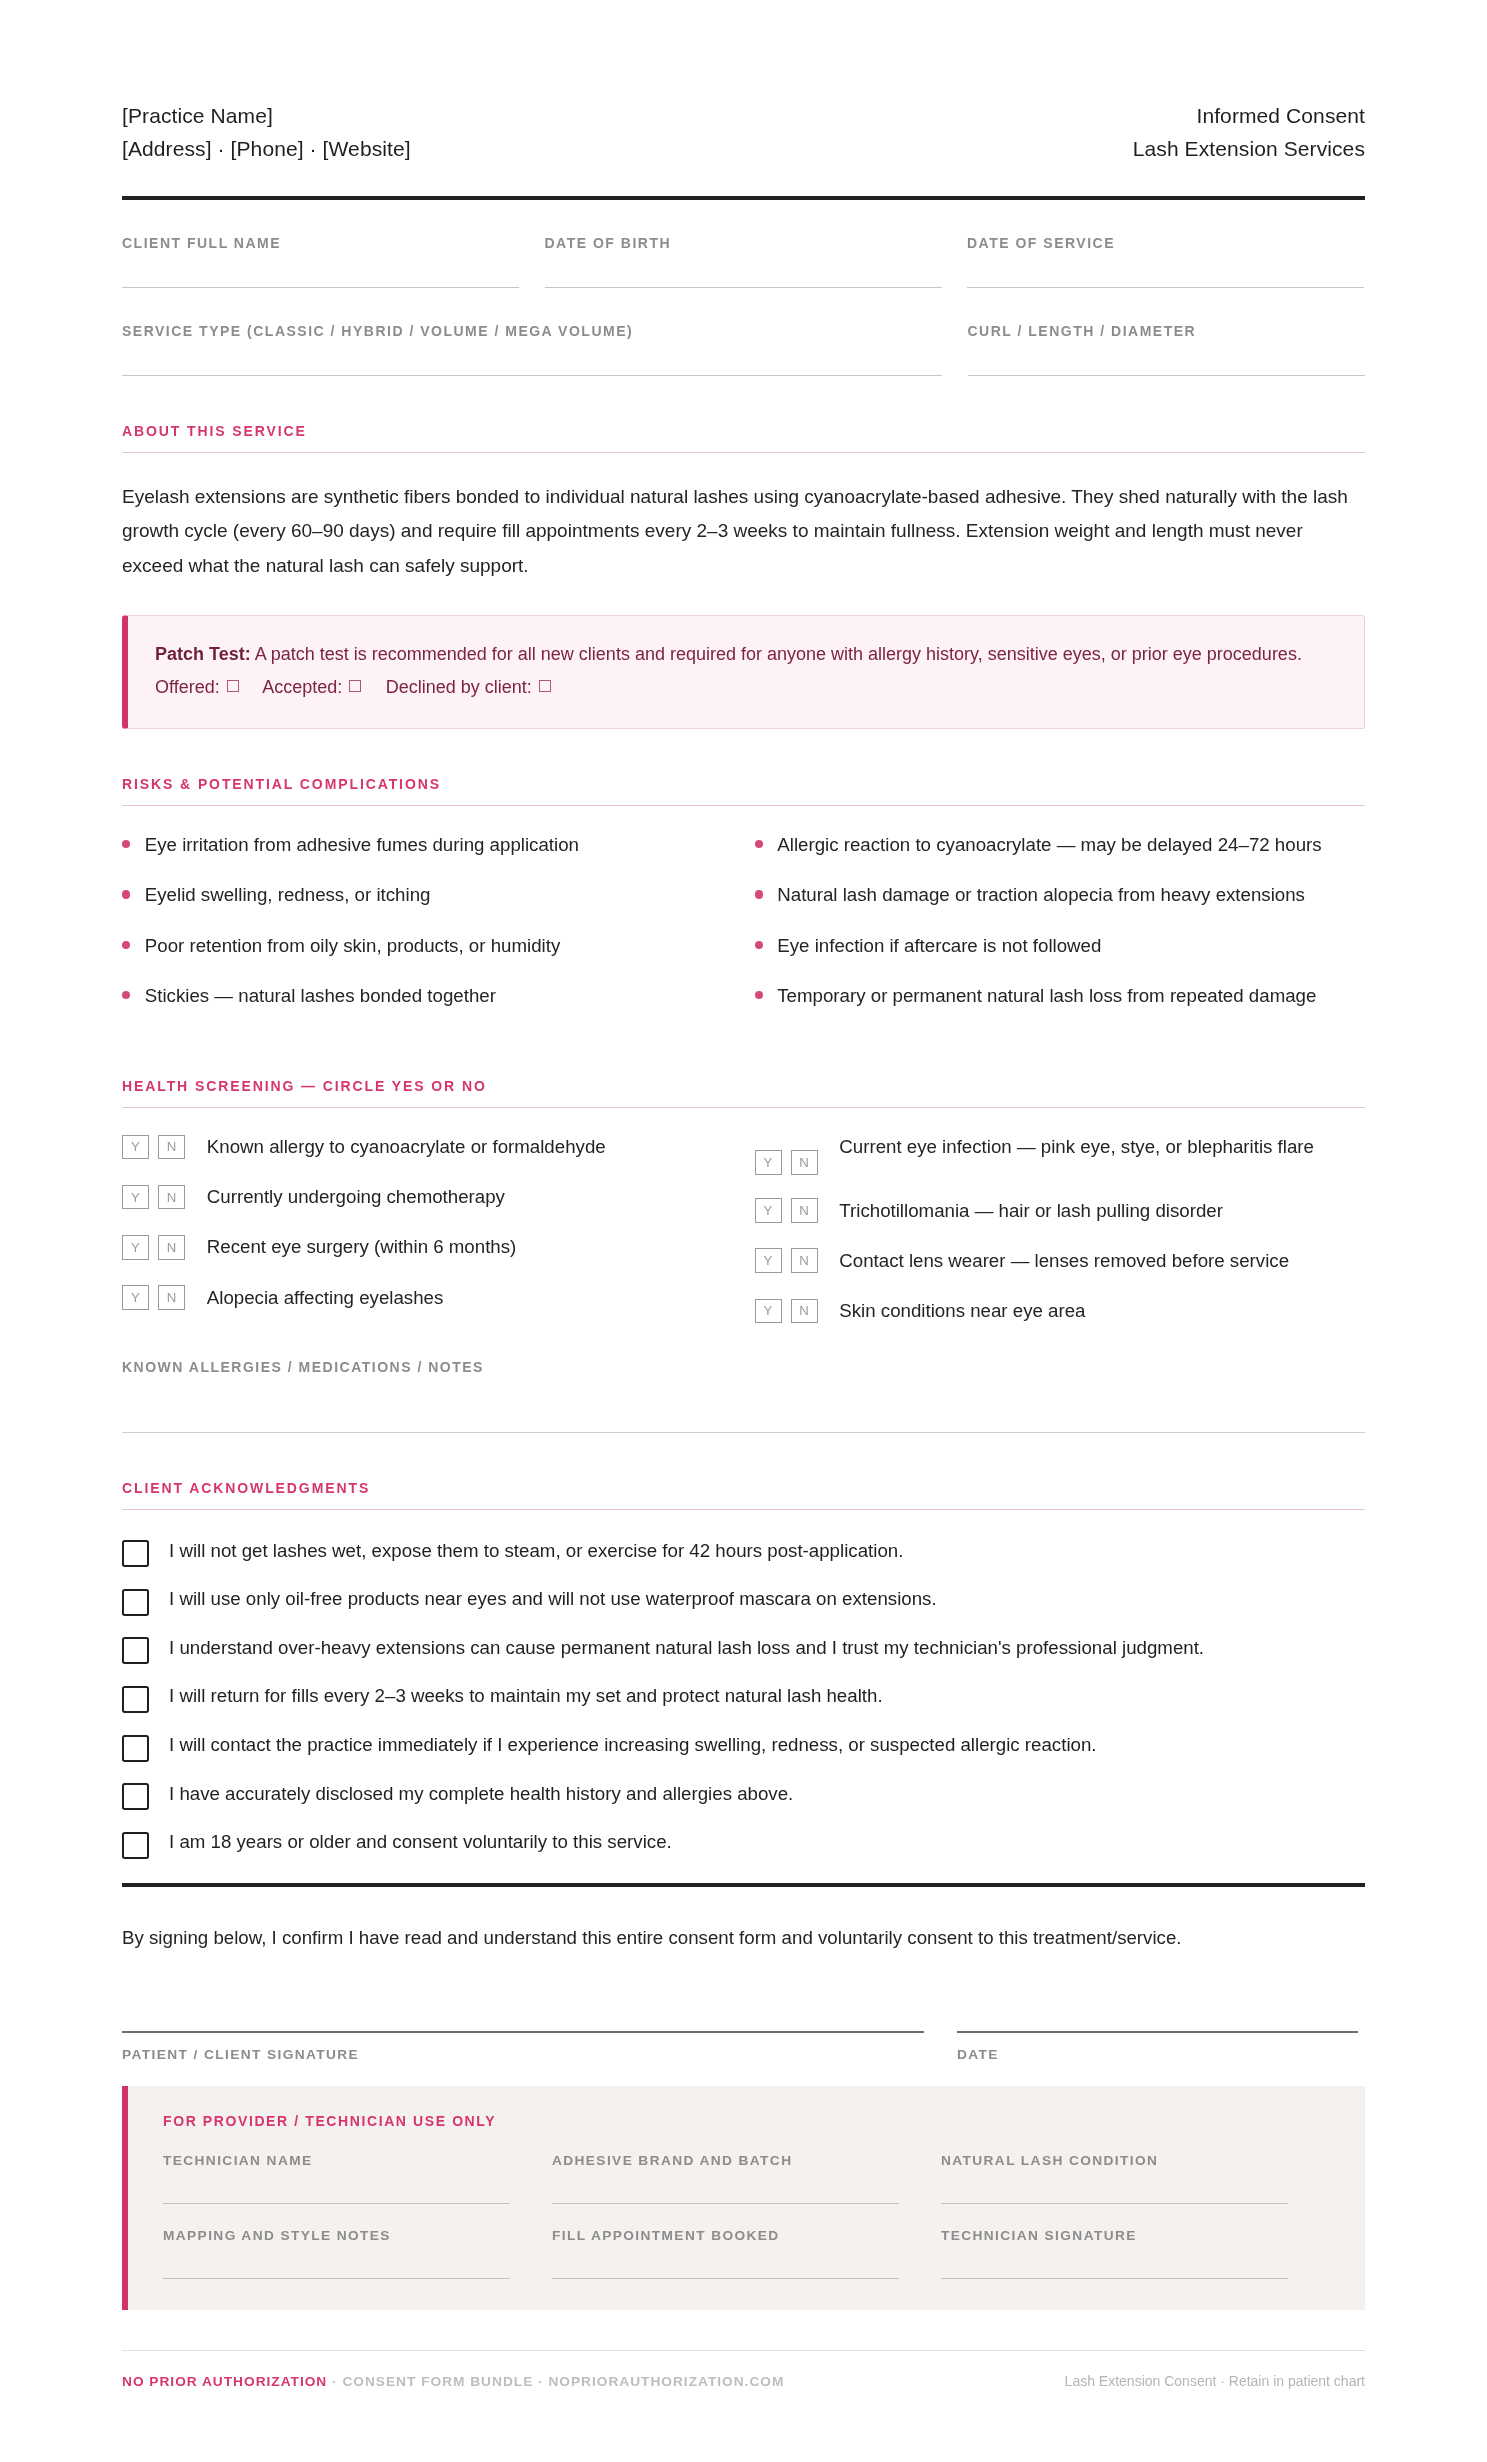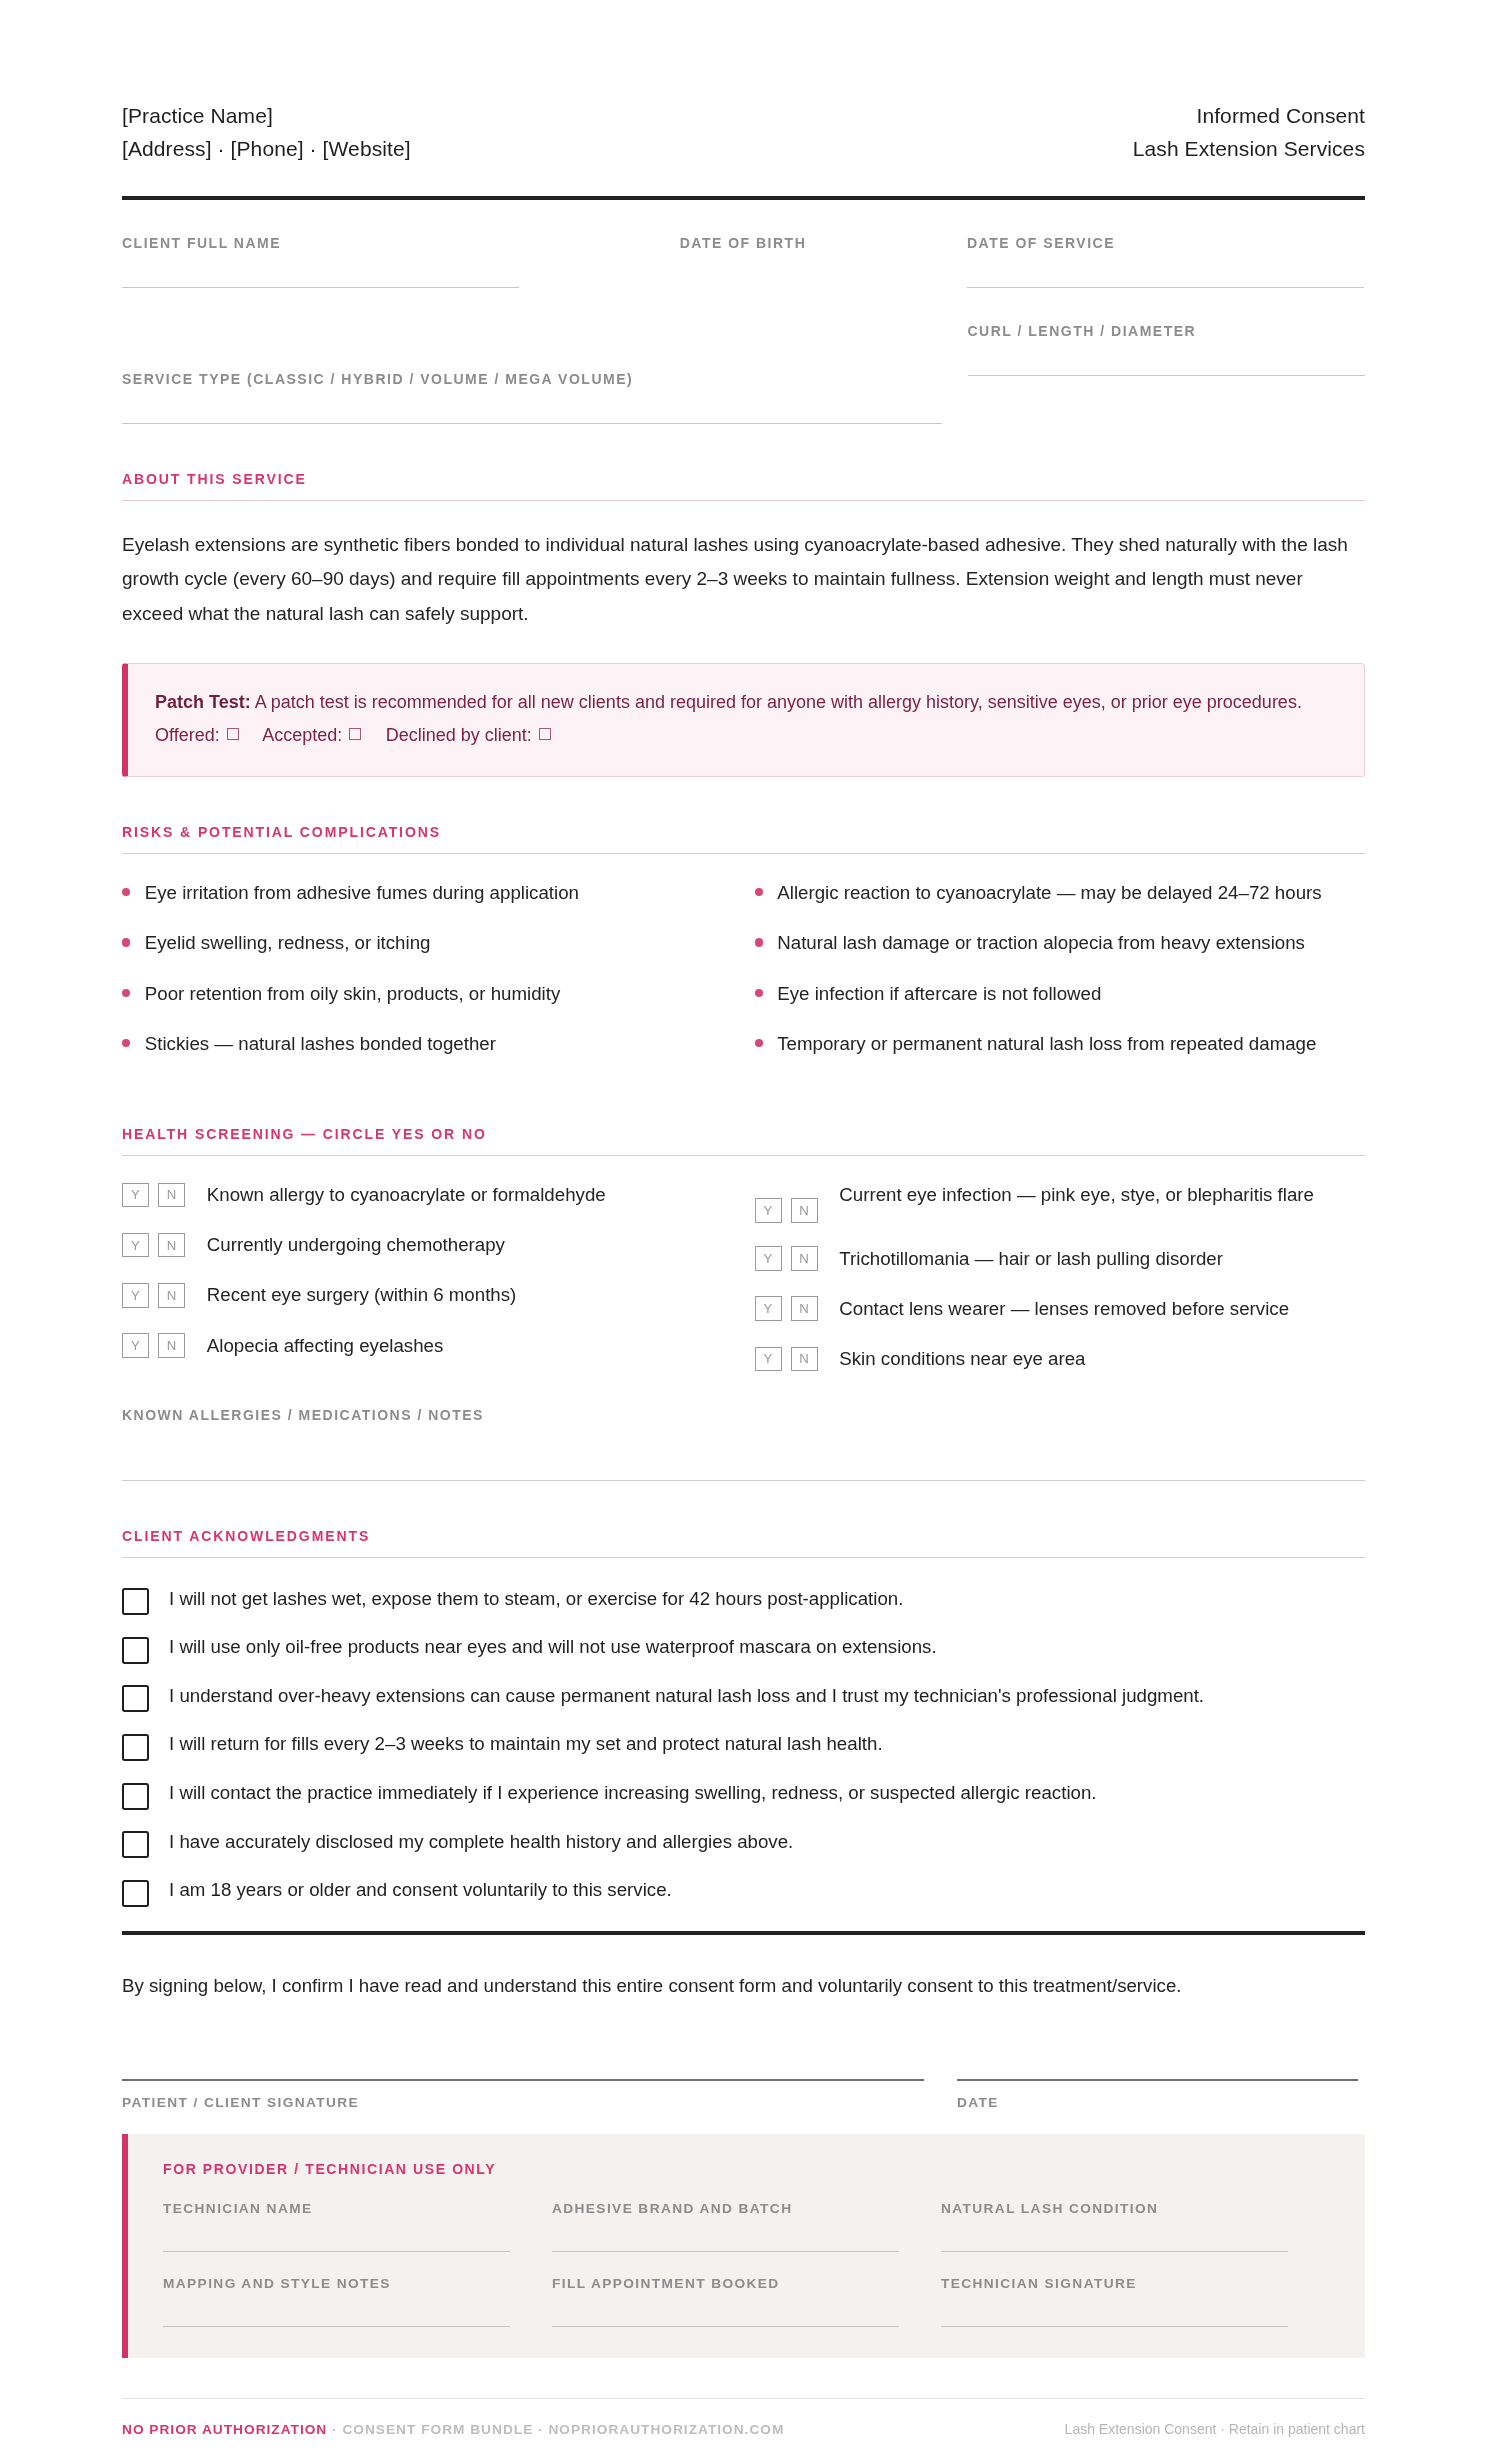--- a/index.html
+++ b/index.html
@@ -59,23 +59,23 @@
     color: #8c8c8c;
     text-transform: uppercase;
     white-space: nowrap;
   }
   .field-line {
     margin-top: 36px;
     border-bottom: 1.8px solid #c7c7c7;
     height: 0;
   }
   .fw-client { width: 397px; margin-right: 25.5px; justify-content: flex-end; }
-  .fw-dob    { width: 397px; margin-right: 25.5px; align-items: center; }
+  .fw-dob    { width: 397px; margin-right: 25.5px; }
   .fw-dos    { width: 397px; }
-  .fw-service{ width: 820px; margin-right: 25.5px; margin-top: 48px; }
+  .fw-service{ width: 820px; margin-right: 25.5px; }
   .fw-curl   { width: 397px; }
 
   
   .section { margin-top: 47px; }
   .section-title {
     font-size: 14px;
     font-weight: 700;
     letter-spacing: 1.9px;
     color: #d6356f;
     text-transform: uppercase;

